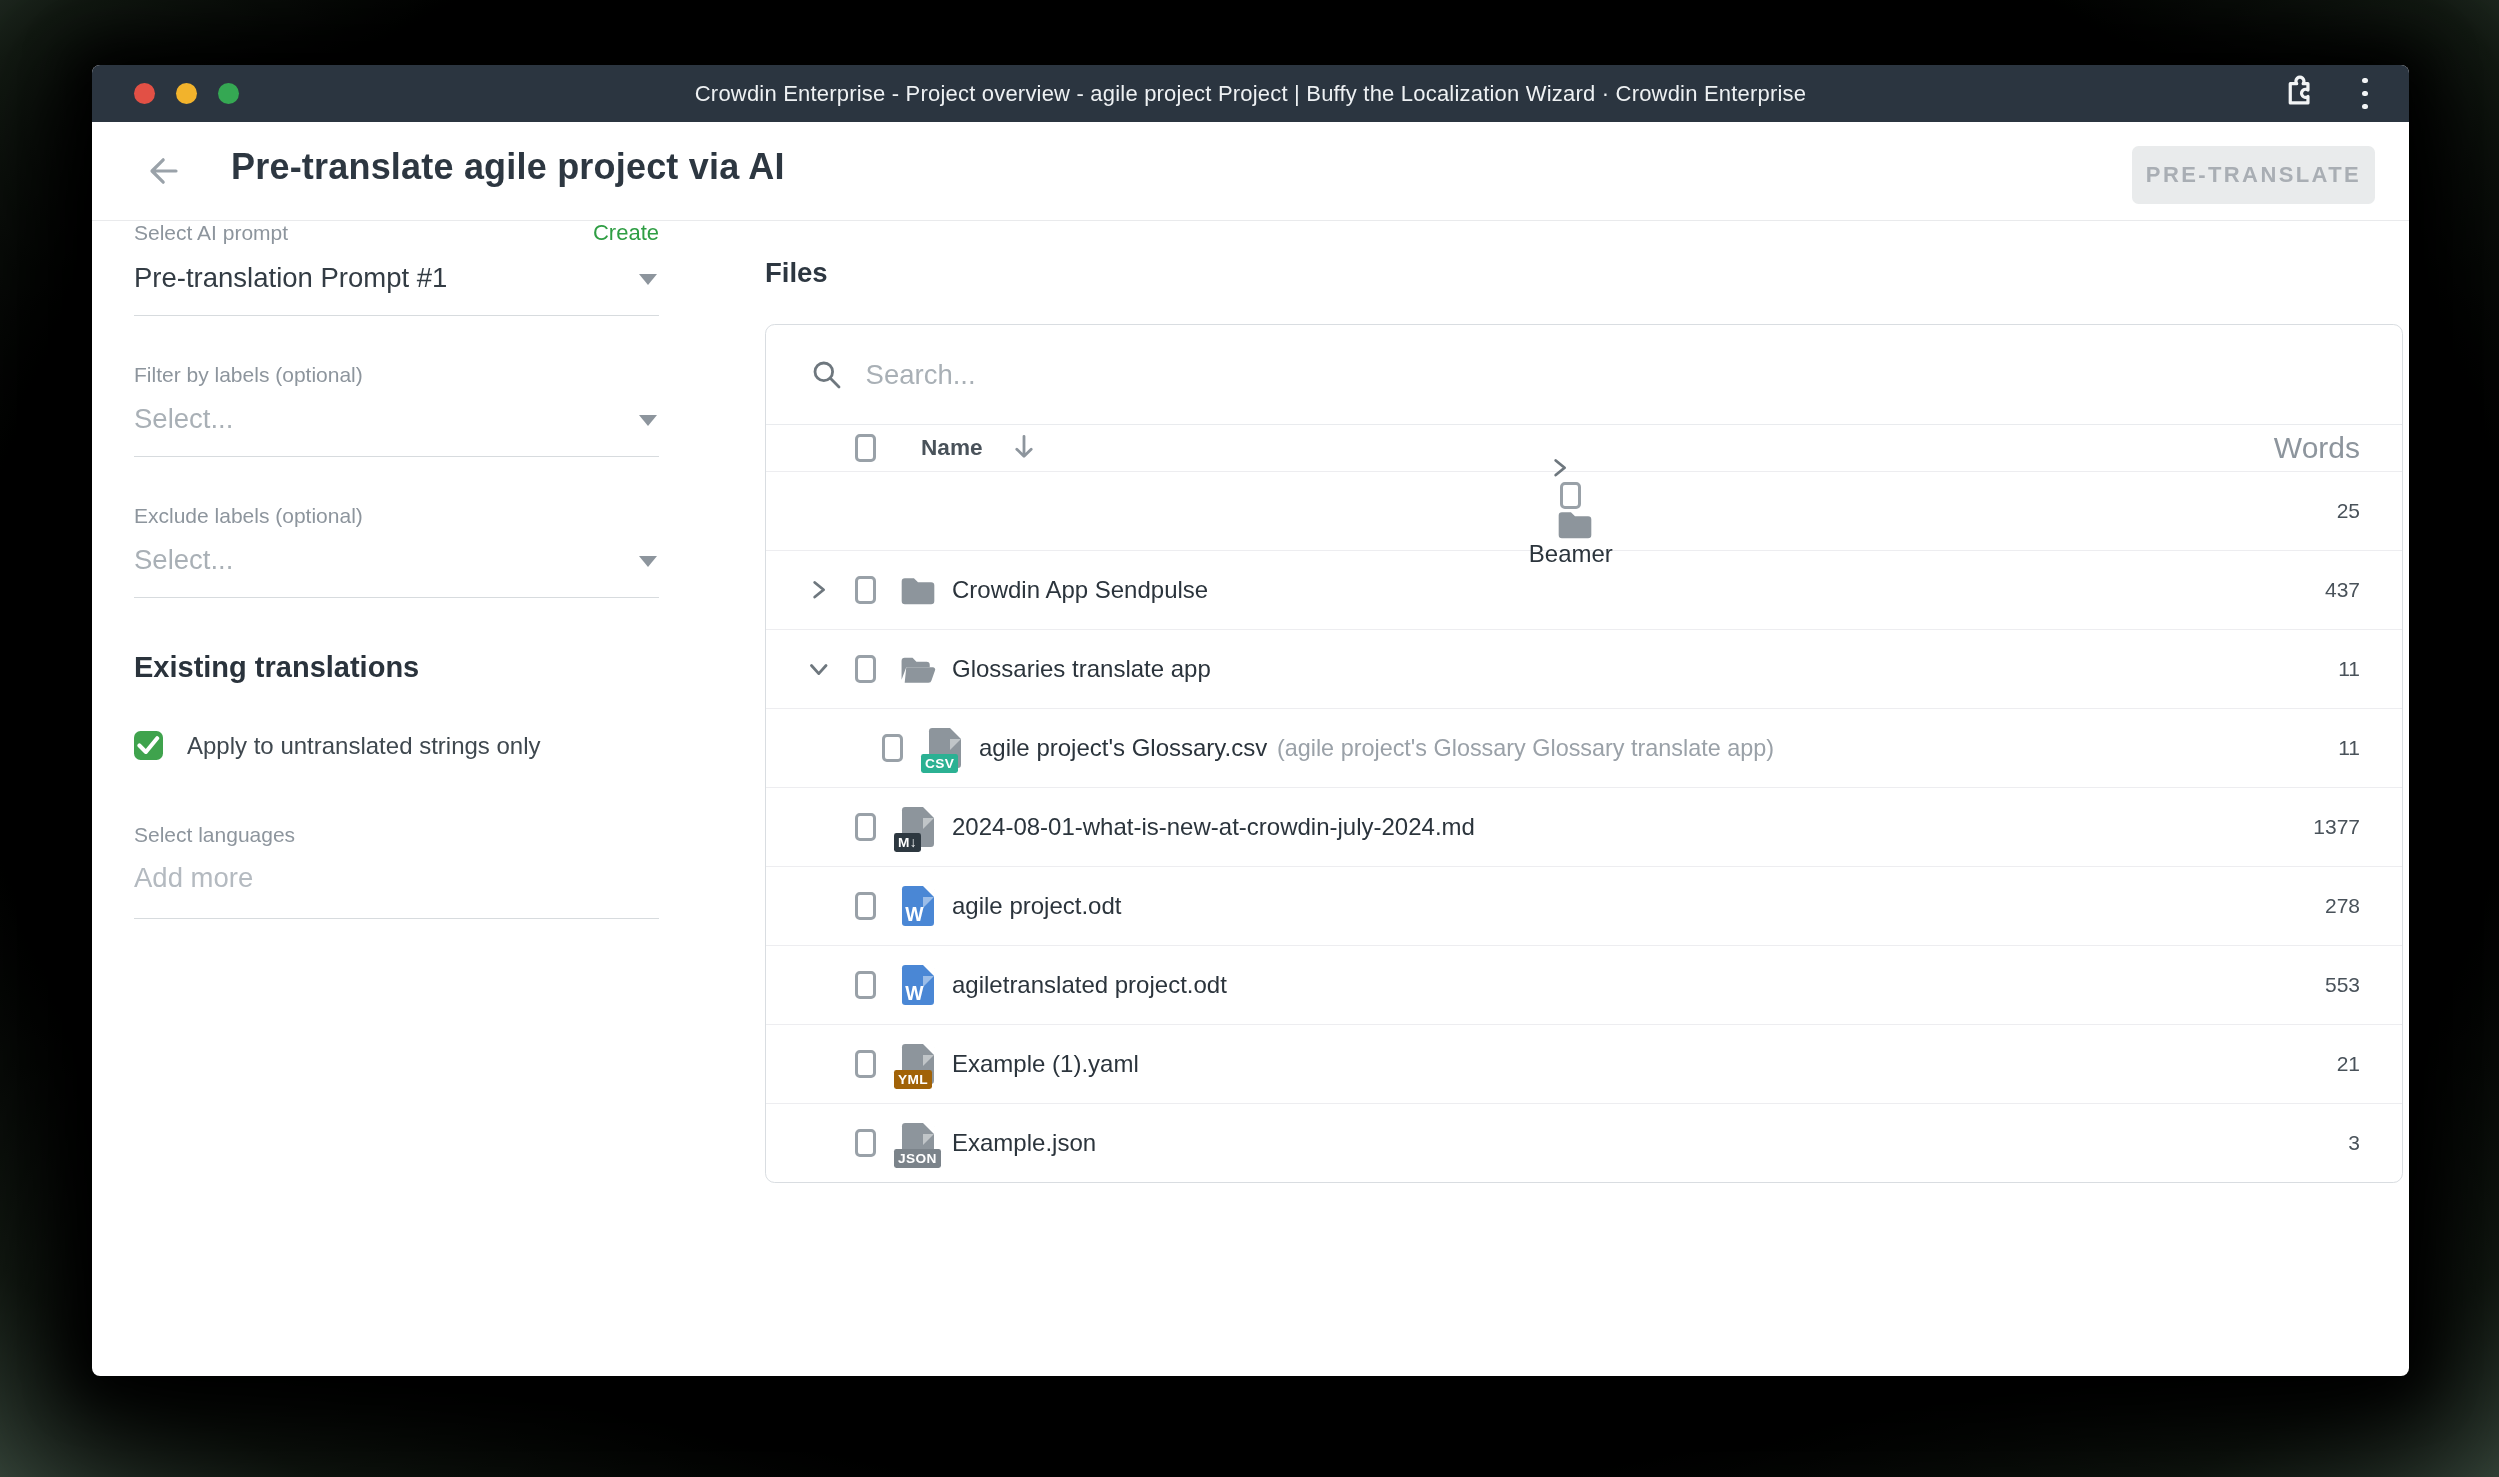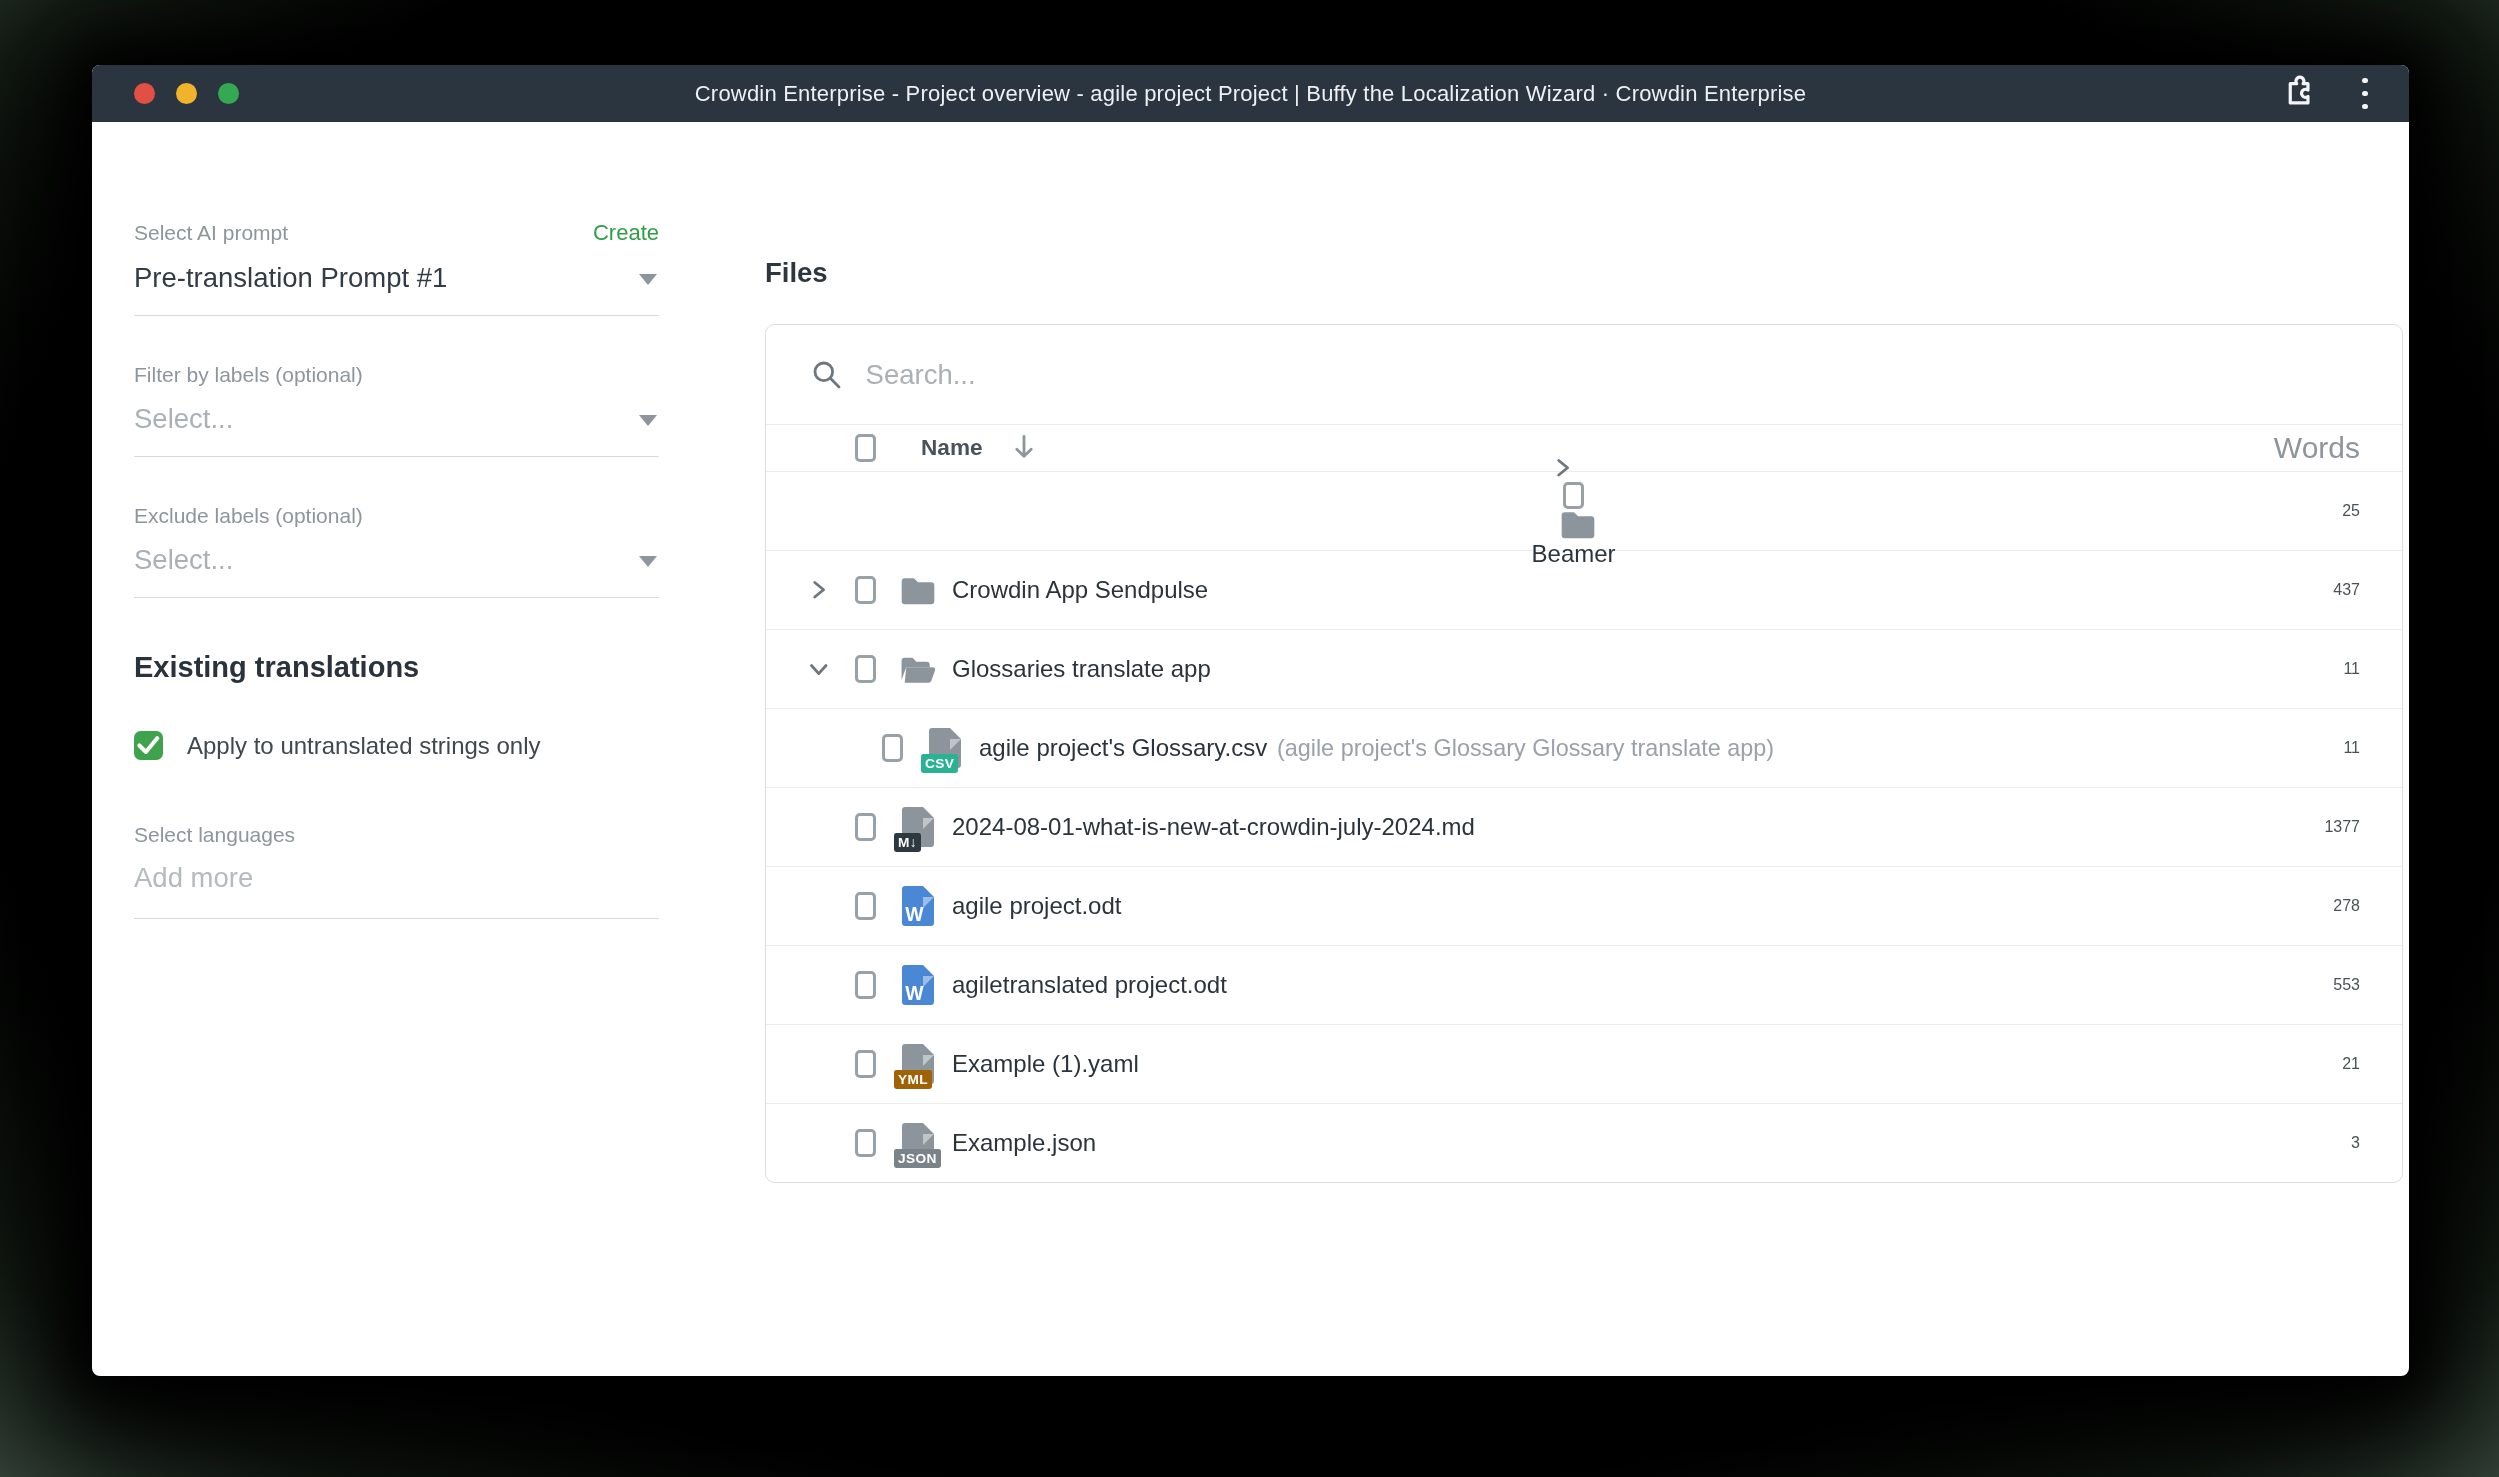--- a/index.html
+++ b/index.html
@@ -82,21 +82,21 @@
   .th-words { margin-left:auto; font-size:30px; color:#8d959d; }
   .frow { height:79px; border-top:1.6px solid #ededf0; display:flex; align-items:center; padding-right:42px; cursor:pointer; }
   .cell-left { display:flex; align-items:center; flex:1; min-width:0; }
   .chev { width:50px; display:flex; align-items:center; justify-content:flex-start; flex:0 0 auto; }
   .cb {
     width:21px; height:27.5px; border:3.2px solid #99a1a8; border-radius:4.9px; background:#fff; flex:0 0 auto;
   }
   .iconbox { width:36px; margin-left:24px; margin-right:16px; flex:0 0 auto; position:relative; display:flex; align-items:center; justify-content:center; }
   .fname { font-size:24px; font-weight:500; color:#2b343c; white-space:nowrap; }
   .fnote { font-size:23.4px; color:#9aa1a8; margin-left:9.7px; white-space:nowrap; }
-  .fwords { font-size:16px; color:#49525a; margin-left:auto; }
+  .fwords { font-size:21px; color:#49525a; margin-left:auto; }
   
   .doc { width:32px; height:40px; background:#8d959c; border-radius:3.2px; position:relative; }
   .doc::before { 
     content:""; position:absolute; right:0; top:0; width:0; height:0;
     border-left:11.3px solid transparent; border-top:11.3px solid #fff;
   }
   .doc::after { 
     content:""; position:absolute; right:0; top:11.3px; width:0; height:0;
     border-right:11.3px solid transparent; border-top:11.3px solid rgba(255,255,255,0.45);
   }
@@ -126,20 +126,29 @@
         </svg>
       </span>
       <span class="kebab">
           <i></i>
           <i></i>
           <i></i>
         </span>
     </div>
   </div>
 
+  <div class="pagehead">
+    <span class="back">
+      <svg width="40" height="40" viewBox="0 0 50 50">
+        <path d="M40 25 H12 M24 11 L10 25 L24 39" fill="none" stroke="#9aa2a9" stroke-width="4" stroke-linecap="round" stroke-linejoin="round"></path>
+      </svg>
+    </span>
+    <div class="page-title">Pre-translate agile project via AI</div>
+    <button class="pretranslate-btn" disabled="">PRE-TRANSLATE</button>
+  </div>
 
   <div class="sidebar">
 
     <div class="row-between">
       <span class="fld-label">Select AI prompt</span>
       <span class="create-link">Create</span>
     </div>
     <div class="sel-field">
       <span class="sel-value">Pre-translation Prompt #1</span>
       <span class="caret"></span>

